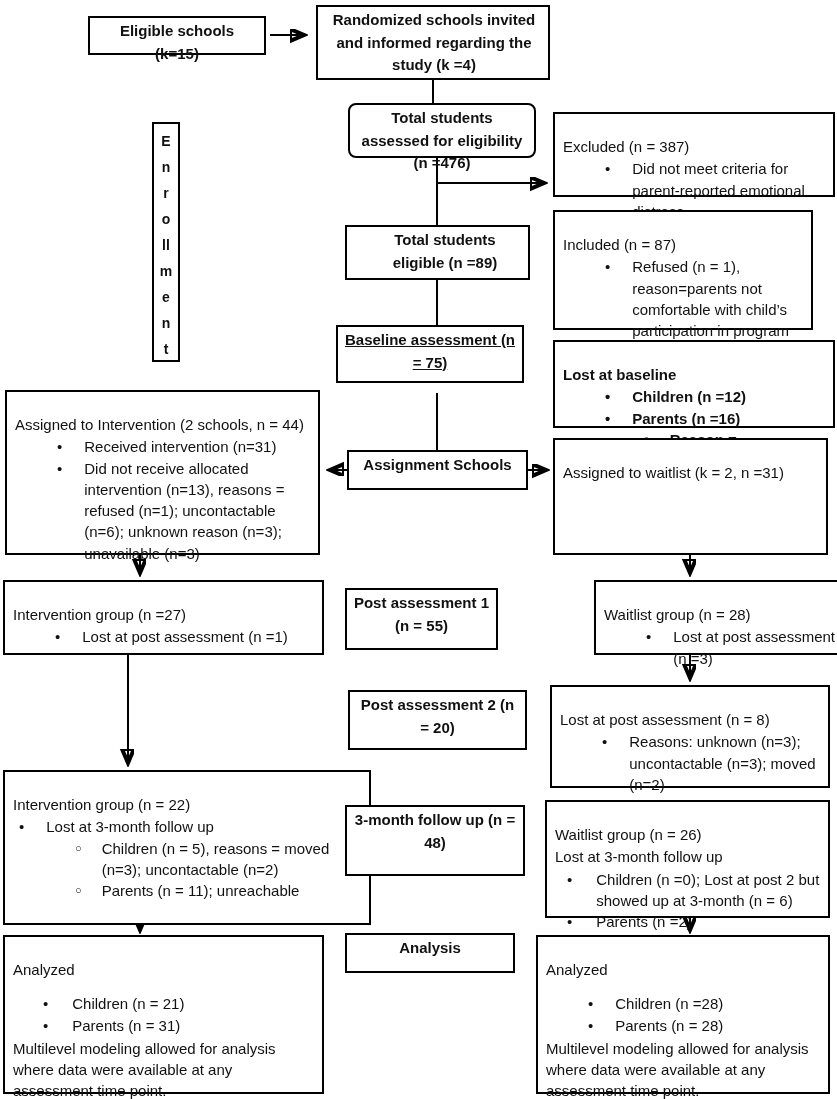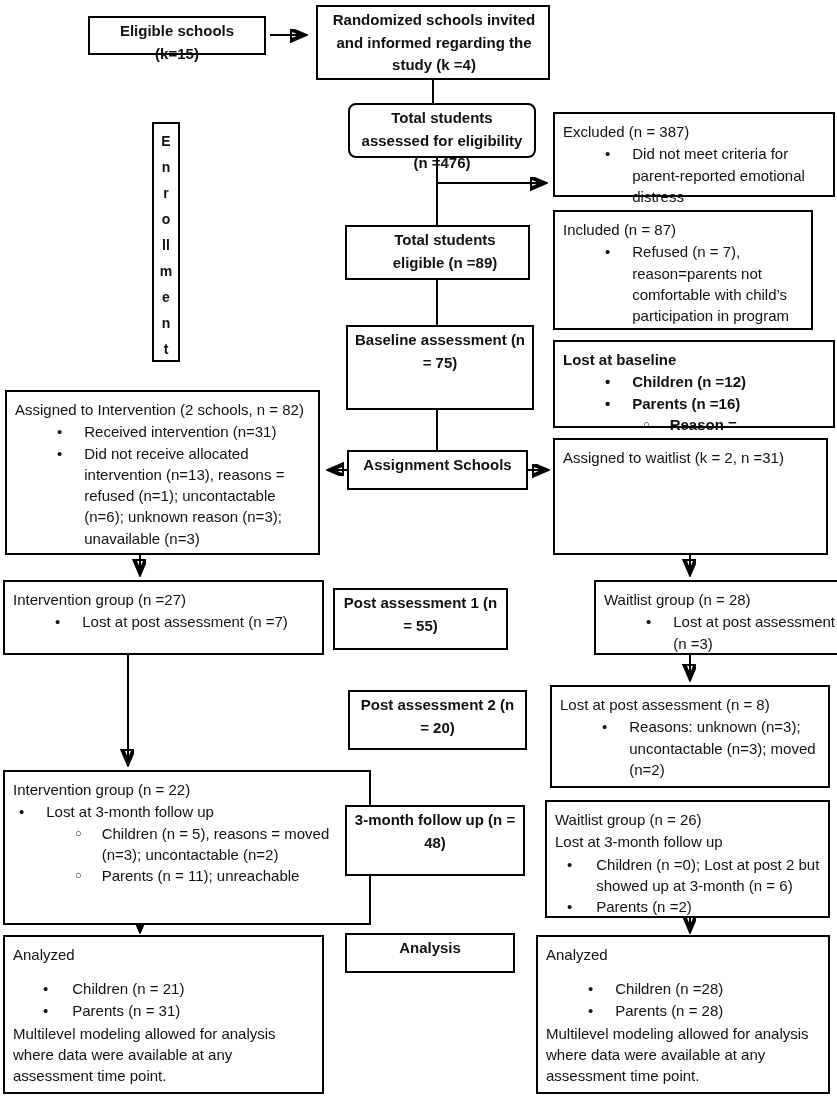--- a/index.html
+++ b/index.html
@@ -19,21 +19,21 @@
     font-size:15px;
   }
   .bold-box{
     font-weight:bold;
     display:flex;align-items:flex-start;justify-content:center;
     text-align:center;
     line-height:1.5;
     padding:2px 6px;
   }
   .side{
-    padding:7px 8px;
+    padding:22px 8px;
     line-height:1.42;
   }
   .title{margin:0 0 1px 0;}
   .li{display:flex;align-items:flex-start;}
   .li::before{flex:0 0 auto;line-height:inherit;}
   .b1::before{content:"•";}
   .b2::before{content:"○";font-size:11px;padding-top:3px;}
   .ind-lg::before{margin-left:42px;margin-right:22px;}
   .ind-md::before{margin-left:30px;margin-right:24px;}
   .ind-sm::before{margin-left:6px;margin-right:22px;}
@@ -109,67 +109,67 @@
     </div>
   </div>
 
   <div class="box bold-box" style="left:345px;top:225px;width:185px;height:55px;padding-left:21px;">
     <span>Total students eligible (n =89)</span>
   </div>
 
   <div class="box side" style="left:553px;top:210px;width:260px;height:120px;">
     <div class="title">Included (n = 87)</div>
     <div class="li b1 ind-lg">
-      <span>Refused (n = 7), reason=parents not comfortable with child’s participation in program</span>
-    </div>
-  </div>
-
-  <div class="box bold-box" style="left:346px;top:325px;width:188px;height:85px;">
+      <span>Refused (n = 1), reason=parents not comfortable with child’s participation in program</span>
+    </div>
+  </div>
+
+  <div class="box bold-box" style="left:336px;top:325px;width:188px;height:58px;text-decoration:underline;">
     <span>Baseline assessment (n = 75)</span>
   </div>
 
   <div class="box side" style="left:553px;top:340px;width:282px;height:88px;font-weight:bold;">
     <div class="title">Lost at baseline</div>
     <div class="li b1 ind-lg">
       <span>Children (n =12)</span>
     </div>
     <div class="li b1 ind-lg">
       <span>Parents (n =16)</span>
     </div>
     <div class="li b2 ind-sub2">
       <span>Reason = unreachable</span>
     </div>
   </div>
 
   <div class="box side" style="left:5px;top:390px;width:315px;height:165px;">
-    <div class="title">Assigned to Intervention (2 schools, n = 82)</div>
+    <div class="title">Assigned to Intervention (2 schools, n = 44)</div>
     <div class="li b1 ind-lg">
       <span>Received intervention (n=31)</span>
     </div>
     <div class="li b1 ind-lg">
       <span>Did not receive allocated intervention (n=13), reasons = refused (n=1); uncontactable (n=6); unknown reason (n=3); unavailable (n=3)</span>
     </div>
   </div>
 
   <div class="box bold-box" style="left:347px;top:450px;width:181px;height:40px;">
     <span>Assignment Schools</span>
   </div>
 
   <div class="box side" style="left:553px;top:438px;width:275px;height:117px;">
     <div class="title">Assigned to waitlist (k = 2, n =31)</div>
   </div>
 
   <div class="box side" style="left:3px;top:580px;width:321px;height:75px;">
     <div class="title">Intervention group (n =27)</div>
     <div class="li b1 ind-lg">
-      <span>Lost at post assessment (n =7)</span>
-    </div>
-  </div>
-
-  <div class="box bold-box" style="left:333px;top:588px;width:175px;height:62px;">
+      <span>Lost at post assessment (n =1)</span>
+    </div>
+  </div>
+
+  <div class="box bold-box" style="left:345px;top:588px;width:153px;height:62px;">
     <span>Post assessment 1 (n = 55)</span>
   </div>
 
   <div class="box side" style="left:550px;top:580px;width:264px;height:75px;margin-left:44px;">
     <div class="title">Waitlist group (n = 28)</div>
     <div class="li b1 ind-lg">
       <span>Lost at post assessment (n =3)</span>
     </div>
   </div>
 

